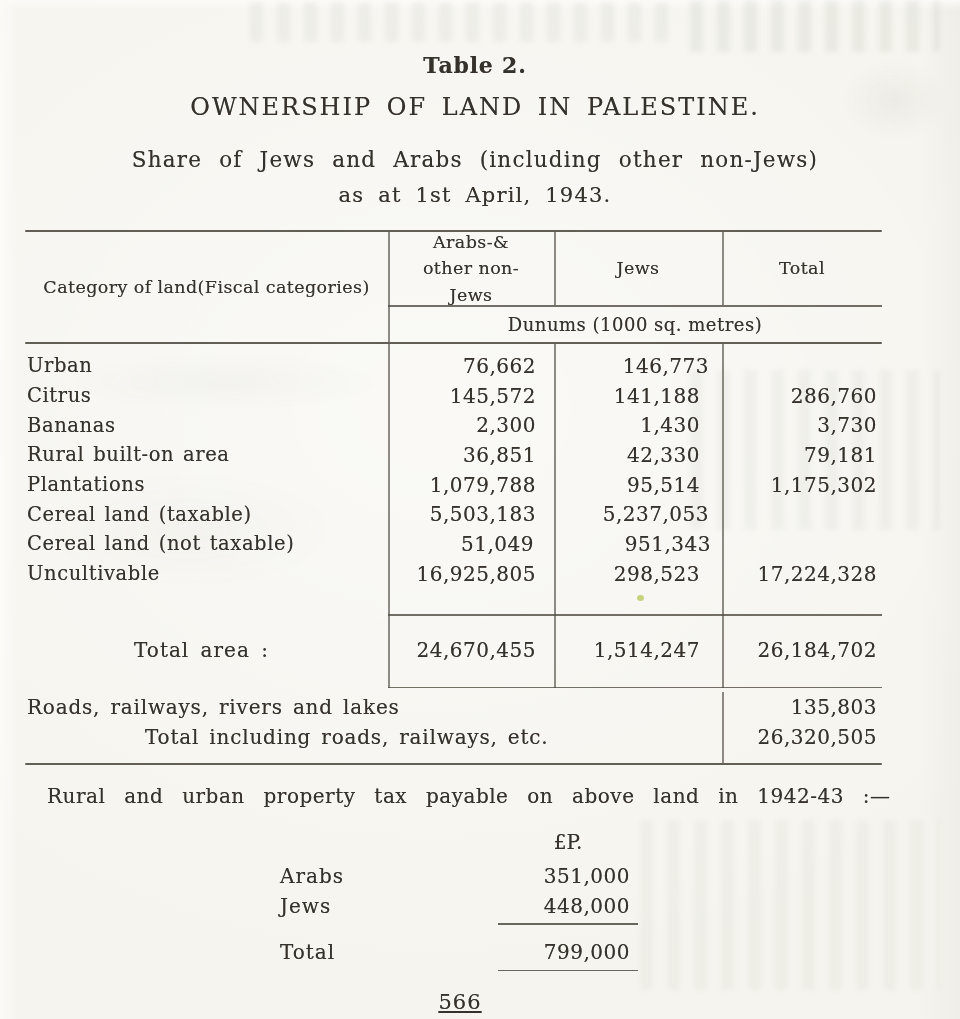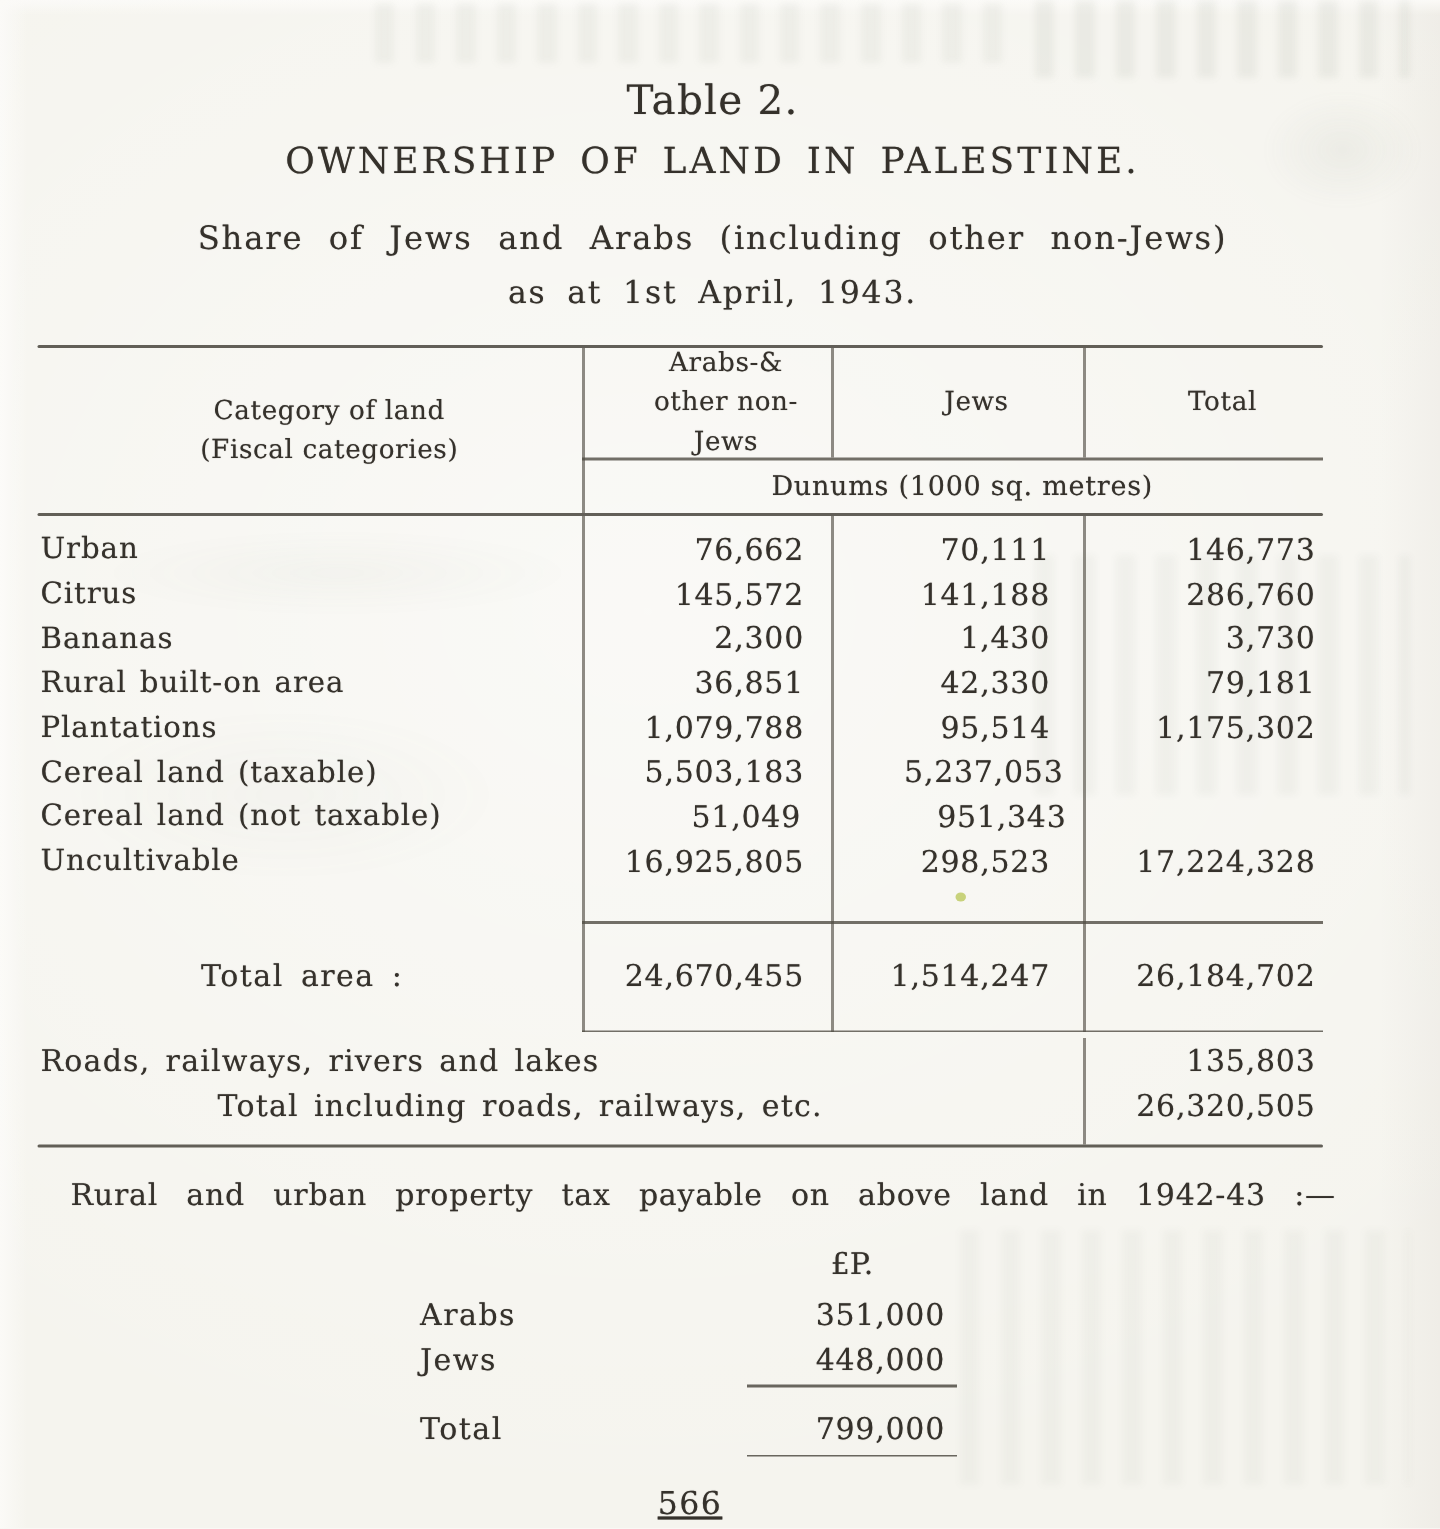--- a/index.html
+++ b/index.html
@@ -28,36 +28,36 @@
   .s3{left:840px; top:60px; width:110px; height:80px;}
   .s4{left:690px; top:370px; width:250px; height:160px; opacity:.45;}
   .s5{left:60px;  top:352px; width:330px; height:60px; opacity:.3;}
   .s6{left:640px; top:820px; width:300px; height:170px; opacity:.4;}
   .s7{left:40px;  top:470px; width:300px; height:120px; opacity:.25;}
   .speck{position:absolute; left:637px; top:595px; width:7px; height:6px; border-radius:50%;
          background:#b8c653; opacity:.75; filter:blur(.4px);}
 
   
   .center{position:absolute; left:0; width:950px; text-align:center;}
-  .t-label{top:52px;  font-size:27px; font-weight:normal; letter-spacing:.8px;}
+  .t-label{top:52px;  font-size:22px; font-weight:bold; letter-spacing:.8px;}
   .t-title{top:93px;  font-size:24px; letter-spacing:2px; word-spacing:5px;}
   .t-sub1 {top:147px; font-size:21.5px; letter-spacing:1.2px; word-spacing:9px;}
   .t-sub2 {top:183px; font-size:21px;  letter-spacing:1.2px; word-spacing:6px;}
 
   
   .doc-table{position:absolute; top:230px; left:25px; width:857px;}
   .hrule{height:2px; background:rgba(72,68,60,.85); border-radius:1px;}
   .vline{position:absolute; width:2px; background:rgba(95,91,82,.7); top:0; bottom:0;}
   .v1{left:363px;} .v2{left:529px;} .v3{left:697px;}
 
   .thead{position:relative; height:110px;}
   .thead .half{bottom:37px;}
   .hc{position:absolute; display:flex; align-items:center; justify-content:center;
-      text-align:center; font-size:17.5px; letter-spacing:.4px; line-height:1.5;margin-left:13px;}
-  .hc-cat  {left:0;   top:0; width:363px; height:110px; flex-direction:column;}
+      text-align:center; font-size:17.5px; letter-spacing:.4px; line-height:1.5;}
+  .hc-cat  {left:0;   top:0; width:363px; height:110px; }
   .hc-arab {left:363px; top:0; width:166px; height:73px; padding:0 18px; }
   .hc-arab .wrapcell{white-space:normal;}
   .hc-jews {left:529px; top:0; width:168px; height:73px;}
   .hc-total{left:697px; top:0; width:160px; height:73px;}
   .dunums-rule{position:absolute; left:363px; right:0; top:73px; height:1.5px; background:rgba(80,76,68,.8);}
   .hc-units{left:363px; top:74px; right:0; width:auto; height:36px; font-size:18px; letter-spacing:.5px;}
 
   .tbody{position:relative; height:258px; padding-top:7px;}
   .trow{display:flex; height:29.7px; align-items:center; font-size:19.5px;}
   .c-cat{width:363px; padding-left:2px; letter-spacing:.6px; word-spacing:2px;}
@@ -138,21 +138,20 @@
     <div class="hrule"></div>
 
     <div class="tbody">
       <div class="vline v1"></div>
       <div class="vline v2"></div>
       <div class="vline v3"></div>
 
       <div class="trow">
         <div class="c-cat txt">Urban</div>
         <div class="c-n1 num txt">76,662</div>
-        <div class="c-n2 num txt">70,111</div>
         <div class="c-n3 num txt">146,773</div>
       </div>
       <div class="trow">
         <div class="c-cat txt">Citrus</div>
         <div class="c-n1 num txt">145,572</div>
         <div class="c-n2 num txt">141,188</div>
         <div class="c-n3 num txt">286,760</div>
       </div>
       <div class="trow">
         <div class="c-cat txt">Bananas</div>

